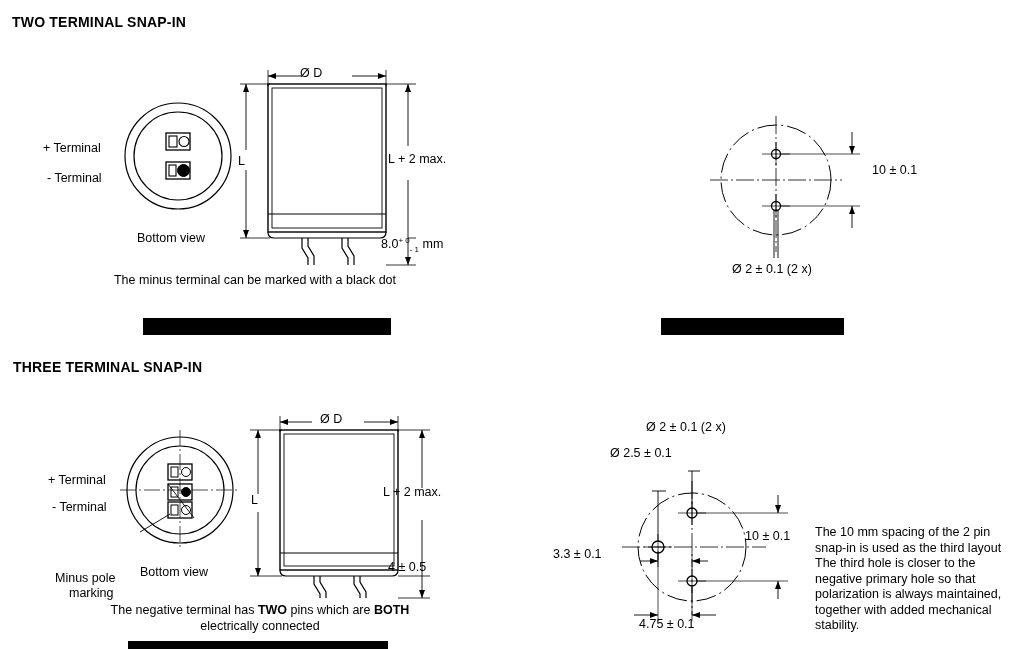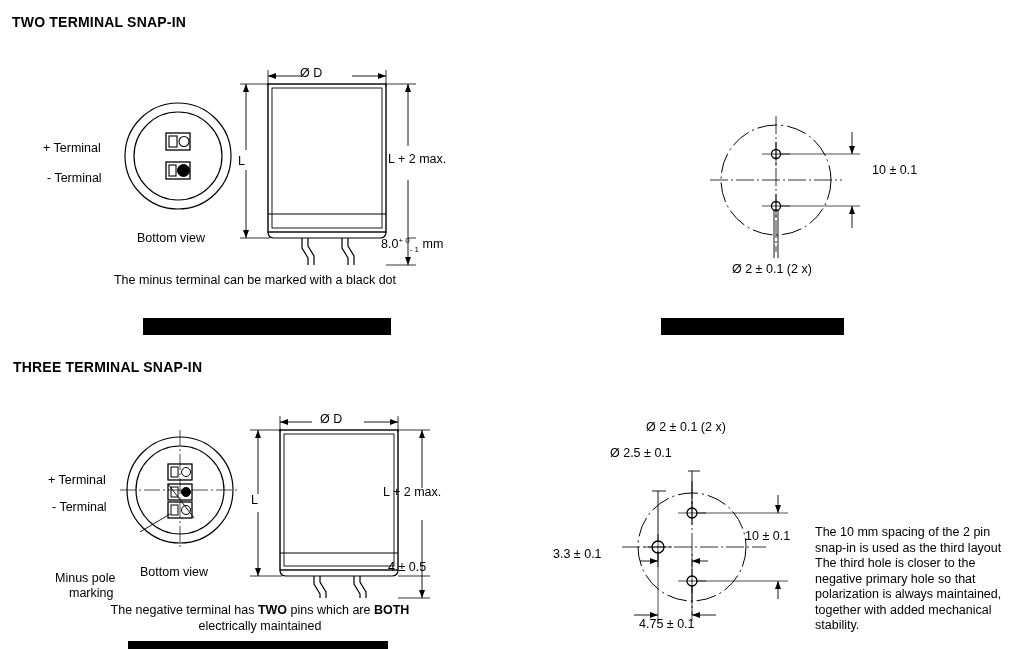--- a/index.html
+++ b/index.html
@@ -218,21 +218,21 @@
 </div>
 <div class="abs lbl" style="left:320px; top:412px;">Ø D</div>
 <div class="abs lbl" style="left:251px; top:493px;">L</div>
 <div class="abs lbl" style="left:383px; top:485px;">L + 2 max.</div>
 <div class="abs lbl" style="left:388px; top:560px;">4 ± 0.5</div>
 
 <div class="abs lbl-c" style="left:70px; top:602px; width:380px;">
   <div>
     <span>The negative terminal has </span><span class="b">TWO</span><span> pins which are </span><span class="b">BOTH</span>
   </div>
-  <div>electrically maintained</div>
+  <div>electrically connected</div>
 </div>
 
 <div class="abs blackbar" style="left:128px; top:641px; width:260px; height:12px;"></div>
 
 <div class="abs" style="left:600px; top:455px;">
   <svg width="220" height="180" viewBox="0 0 220 180">
 
     <circle cx="92" cy="92" r="54" fill="none" stroke="#000" stroke-width="1" stroke-dasharray="20,4,2,4"></circle>
 
     <line x1="22" y1="92" x2="166" y2="92" stroke="#000" stroke-width="0.8" stroke-dasharray="18,3,2,3"></line>

